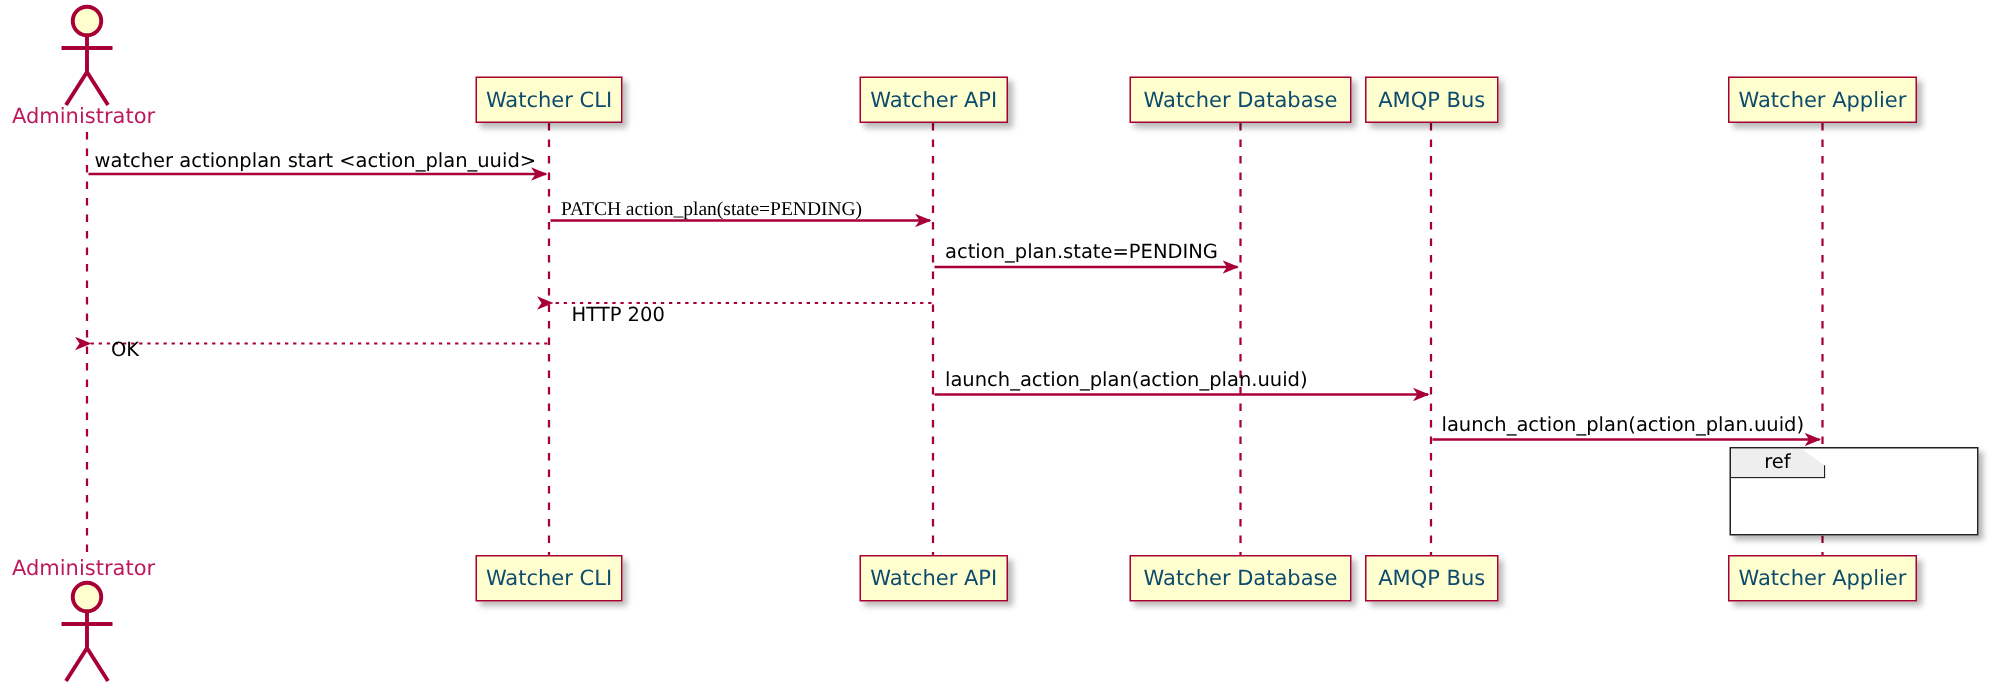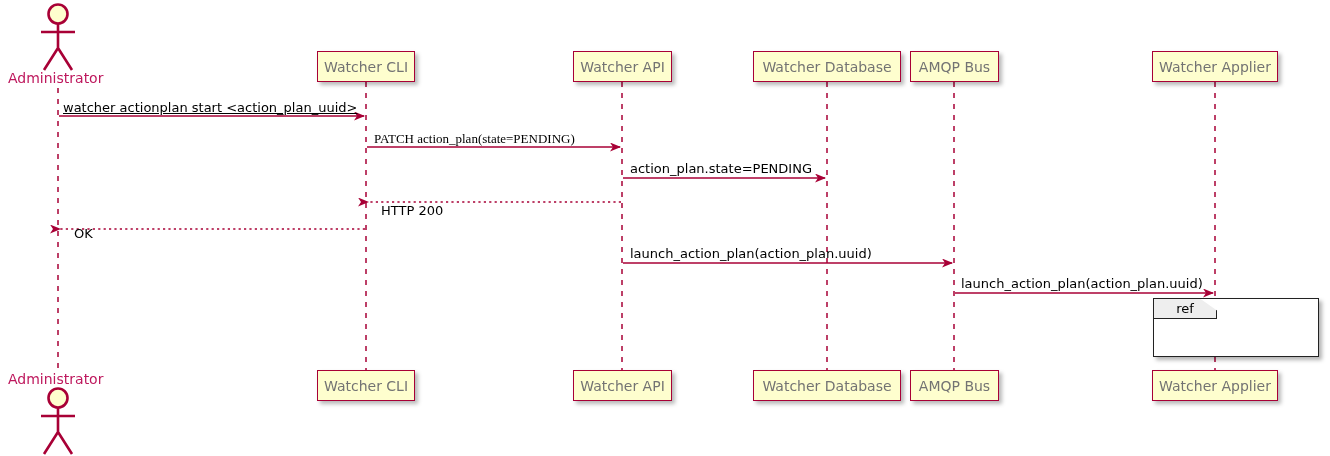--- a/index.html
+++ b/index.html
@@ -24,21 +24,21 @@
   }
   .pbox {
     position: absolute;
     box-sizing: border-box;
     background: #FEFECE;
     border: 1.5px solid #A80036;
     box-shadow: 3px 3px 4px rgba(0,0,0,0.28);
     display: flex;
     align-items: center;
     justify-content: center;
-    color: #737373;
+    color: #0c4a6e;
     font-size: 14px;
     font-family: "DejaVu Sans", sans-serif;
     white-space: nowrap;
     line-height: 1;
   }
   .actor-label {
     position: absolute;
     color: #be185d;
     font-size: 14px;
     white-space: nowrap;
@@ -126,21 +126,21 @@
         <line x1="367" y1="147" x2="620" y2="147" stroke="#A80036" stroke-width="1.6" marker-end="url(#arrowhead)"></line>
         <line x1="623" y1="178" x2="825" y2="178" stroke="#A80036" stroke-width="1.6" marker-end="url(#arrowhead)"></line>
         <line x1="621" y1="202" x2="368" y2="202" stroke="#A80036" stroke-width="1.4" stroke-dasharray="2.2,3.2" marker-end="url(#arrowhead-rev)"></line>
         <line x1="365" y1="229" x2="60" y2="229" stroke="#A80036" stroke-width="1.4" stroke-dasharray="2.2,3.2" marker-end="url(#arrowhead-rev)"></line>
         <line x1="623" y1="263" x2="952" y2="263" stroke="#A80036" stroke-width="1.6" marker-end="url(#arrowhead)"></line>
         <line x1="955" y1="293" x2="1213" y2="293" stroke="#A80036" stroke-width="1.6" marker-end="url(#arrowhead)"></line>
       </g>
   </svg>
 
   <div id="overlay">
-      <div class="msg-label" style="left: 63px; top: 101px; text-decoration: underline;">watcher actionplan start &lt;action_plan_uuid&gt;</div>
+      <div class="msg-label" style="left: 63px; top: 101px;">watcher actionplan start &lt;action_plan_uuid&gt;</div>
       <div class="msg-label" style="left: 374px; top: 132px; font-family: Liberation Serif, serif;">PATCH action_plan(state=PENDING)</div>
       <div class="msg-label" style="left: 630px; top: 162px;">action_plan.state=PENDING</div>
       <div class="msg-label" style="left: 381px; top: 204px; text-align: center;">HTTP 200</div>
       <div class="msg-label" style="left: 74px; top: 227px; text-align: right;">OK</div>
       <div class="msg-label" style="left: 630px; top: 247px;">launch_action_plan(action_plan.uuid)</div>
       <div class="msg-label" style="left: 961px; top: 277px;">launch_action_plan(action_plan.uuid)</div>
       <div class="actor-label" style="left: 8px; top: 70px;">Administrator</div>
       <div class="actor-label" style="left: 8px; top: 371px;">Administrator</div>
       <div class="pbox" style="left: 317px; top: 51px; width: 98px; height: 31px;">
         <span>Watcher CLI</span>

